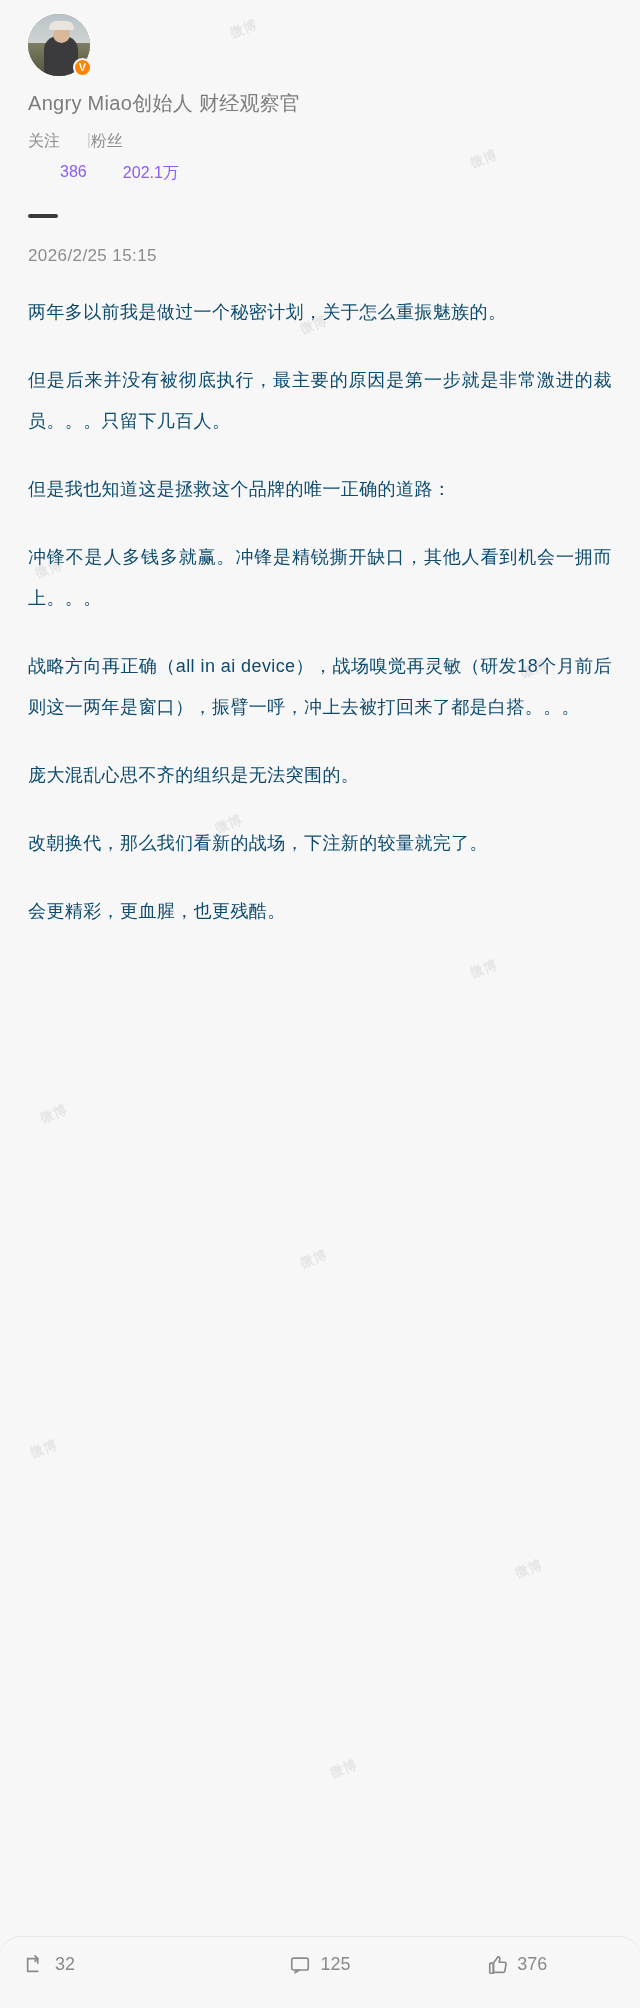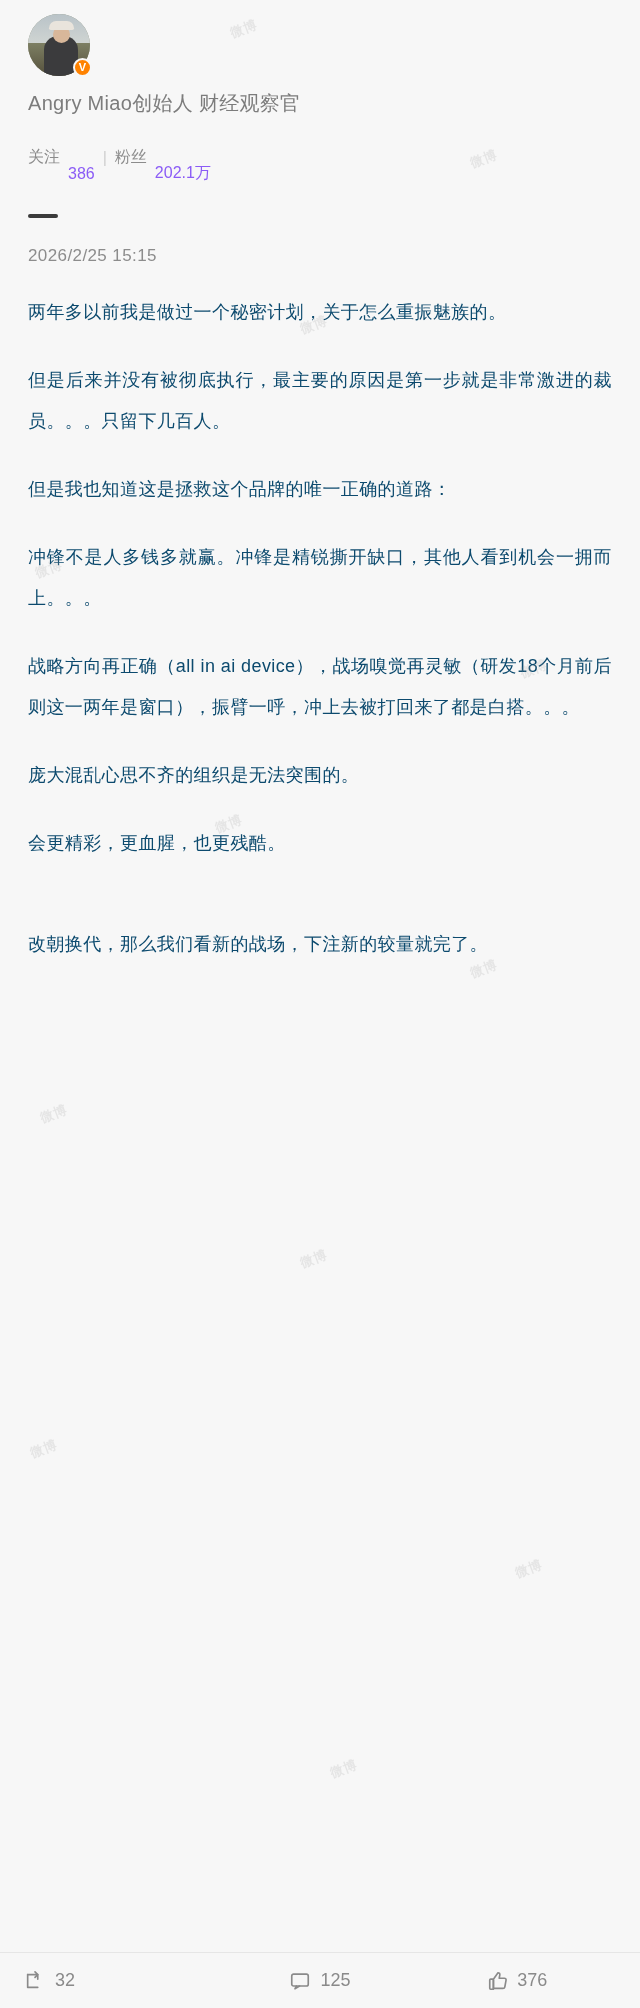--- a/index.html
+++ b/index.html
@@ -96,22 +96,21 @@
     margin-top: 14px;
     font-size: 20px;
     color: #7c7c7c;
     letter-spacing: 0.3px;
   }
   .stats {
     margin-top: 14px;
     font-size: 16px;
     color: #8c8c8c;
     display: flex;
-    align-items: center;
-    gap: 8px;
+    align-items: flex-start;
   }
   .stats .num { color: #8b5cf6; margin-top: 32px; }
   .stats .sep { color: #cfcfcf; }
   .divider {
     width: 30px;
     height: 4px;
     background: #3b3b3b;
     margin: 30px 0 0 28px;
     border-radius: 2px;
   }
@@ -145,28 +144,29 @@
     transform: rotate(-20deg);
     pointer-events: none;
     user-select: none;
     letter-spacing: 1px;
   }
 
   
   .actionbar {
     position: absolute;
     left: 0;
-    bottom: 0;
+    bottom: 16px;
     width: 640px;
     height: 56px;
     background: #f7f7f7;
     border-top: 1px solid #e6e6e6;
     display: flex;
     align-items: center;
     padding: 18px 24px;
+    border-radius: 20px;
   }
   .action {
     flex: 1;
     display: flex;
     align-items: center;
     justify-content: flex-start;
     gap: 9px;
     font-size: 18px;
     color: #8a8a8a;
   }
@@ -220,22 +220,22 @@
 
   <div class="post">
     <div class="timestamp">2026/2/25 15:15</div>
 
     <p class="para">两年多以前我是做过一个秘密计划，关于怎么重振魅族的。</p>
     <p class="para">但是后来并没有被彻底执行，最主要的原因是第一步就是非常激进的裁员。。。只留下几百人。</p>
     <p class="para">但是我也知道这是拯救这个品牌的唯一正确的道路：</p>
     <p class="para">冲锋不是人多钱多就赢。冲锋是精锐撕开缺口，其他人看到机会一拥而上。。。</p>
     <p class="para">战略方向再正确（all in ai device），战场嗅觉再灵敏（研发18个月前后则这一两年是窗口），振臂一呼，冲上去被打回来了都是白搭。。。</p>
     <p class="para">庞大混乱心思不齐的组织是无法突围的。</p>
+    <p class="para">改朝换代，那么我们看新的战场，下注新的较量就完了。</p>
     <p class="para" style="margin-bottom:60px;">会更精彩，更血腥，也更残酷。</p>
-    <p class="para">改朝换代，那么我们看新的战场，下注新的较量就完了。</p>
   </div>
 
   <div class="actionbar">
     <div class="action">
       <span class="ico">
         <svg viewBox="0 0 24 24" width="22" height="22" fill="none" stroke="#8a8a8a" stroke-width="1.8" stroke-linecap="round" stroke-linejoin="round">
           <path d="M4 5h11v5"></path>
             <path d="M4 5v14h11"></path>
             <path d="M12 2l3 3-3 3"></path>
         </svg>

